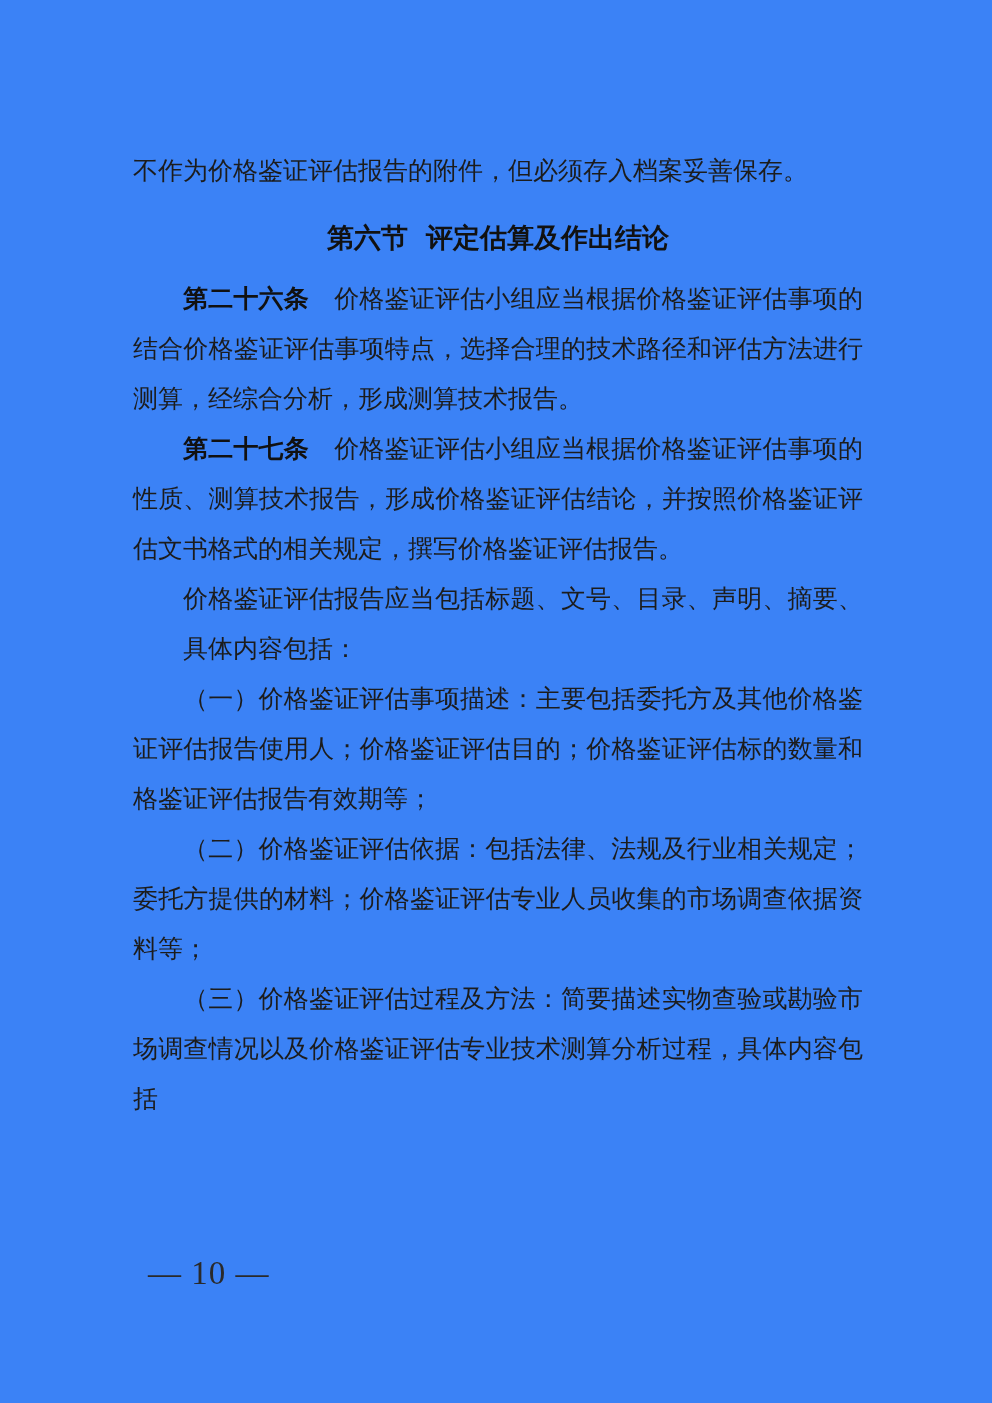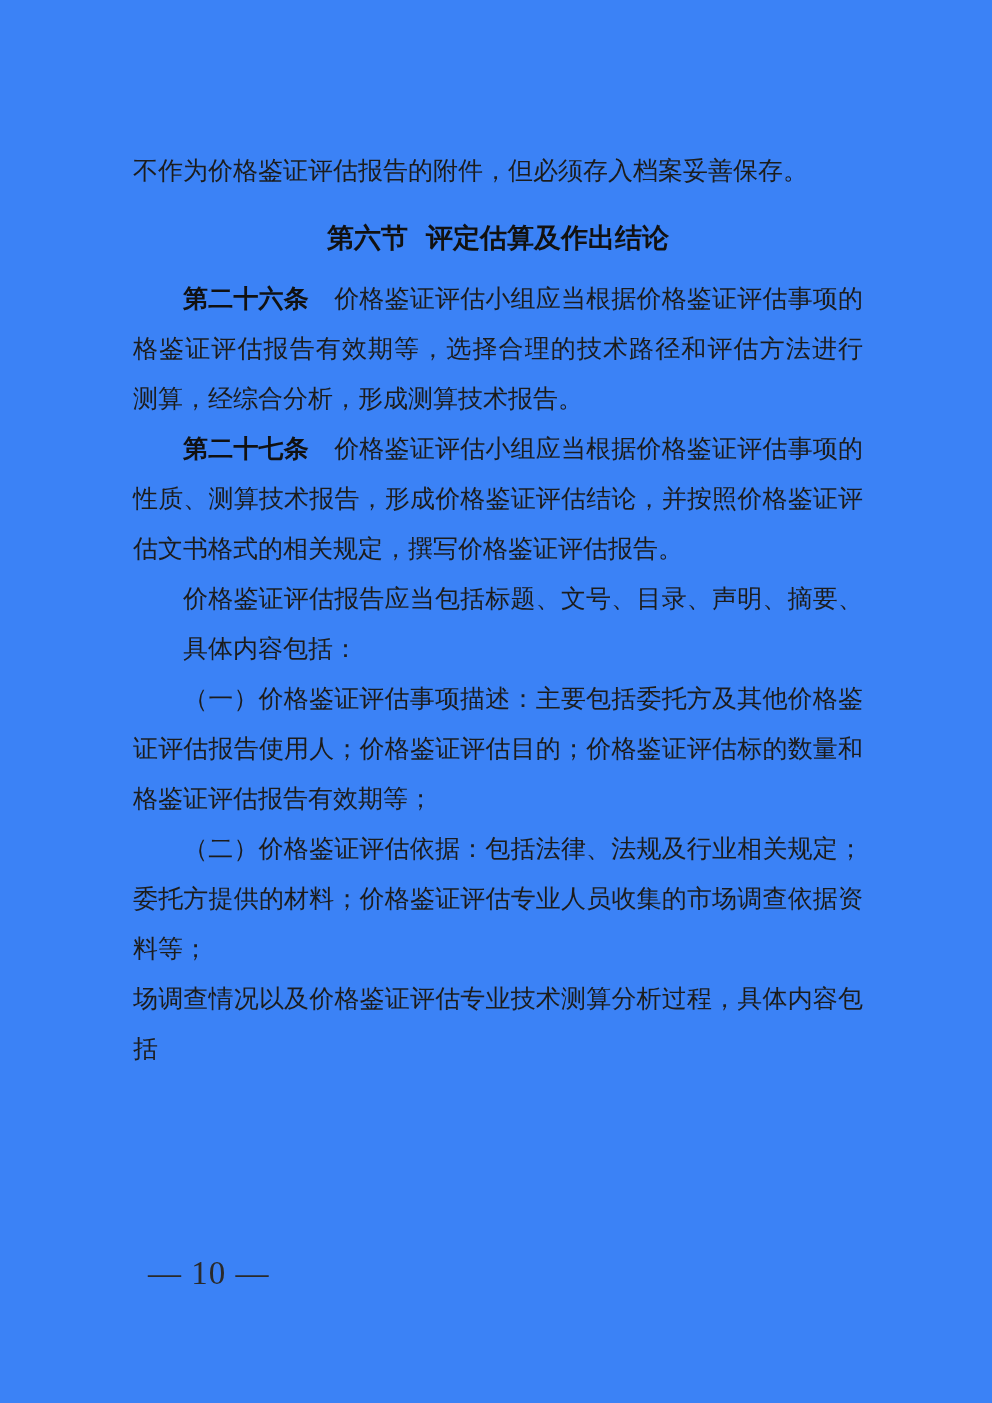--- a/index.html
+++ b/index.html
@@ -77,31 +77,32 @@
 <div class="page">
   <div class="content">
 
     <div class="line"><span class="term"></span><span class="txt">不作为价格鉴证评估报告的附件，但必须存入档案妥善保存。</span></div>
 
     <div class="section-heading">
       <span class="heading-label">第六节</span><span class="heading-title">评定估算及作出结论</span>
     </div>
 
     <div class="line indent fill"><span class="term">第二十六条</span><span class="txt">价格鉴证评估小组应当根据价格鉴证评估事项的</span></div>
-    <div class="line fill"><span class="term"></span><span class="txt">格鉴证评估报告有效期等，选择合理的技术路径和评估方法进行</span></div>
+    <div class="line fill"><span class="term"></span><span class="txt">结合价格鉴证评估事项特点，选择合理的技术路径和评估方法进行</span></div>
     <div class="line"><span class="term"></span><span class="txt">测算，经综合分析，形成测算技术报告。</span></div>
     <div class="line indent fill"><span class="term">第二十七条</span><span class="txt">价格鉴证评估小组应当根据价格鉴证评估事项的</span></div>
     <div class="line fill"><span class="term"></span><span class="txt">性质、测算技术报告，形成价格鉴证评估结论，并按照价格鉴证评</span></div>
     <div class="line"><span class="term"></span><span class="txt">估文书格式的相关规定，撰写价格鉴证评估报告。</span></div>
     <div class="line indent fill"><span class="term"></span><span class="txt">价格鉴证评估报告应当包括标题、文号、目录、声明、摘要、</span></div>
     <div class="line indent"><span class="term"></span><span class="txt">具体内容包括：</span></div>
     <div class="line indent fill"><span class="term"></span><span class="txt">（一）价格鉴证评估事项描述：主要包括委托方及其他价格鉴</span></div>
     <div class="line fill"><span class="term"></span><span class="txt">证评估报告使用人；价格鉴证评估目的；价格鉴证评估标的数量和</span></div>
     <div class="line"><span class="term"></span><span class="txt">格鉴证评估报告有效期等；</span></div>
     <div class="line indent fill"><span class="term"></span><span class="txt">（二）价格鉴证评估依据：包括法律、法规及行业相关规定；</span></div>
     <div class="line fill"><span class="term"></span><span class="txt">委托方提供的材料；价格鉴证评估专业人员收集的市场调查依据资</span></div>
     <div class="line"><span class="term"></span><span class="txt">料等；</span></div>
+    <div class="line indent fill"><span class="term"></span><span class="txt">（三）价格鉴证评估过程及方法：简要描述实物查验或勘验市</span></div>
     <div class="line fill"><span class="term"></span><span class="txt">场调查情况以及价格鉴证评估专业技术测算分析过程，具体内容包括</span></div>
 
   </div>
 
   <div class="page-number">— 10 —</div>
 </div>
 
 </body></html>

